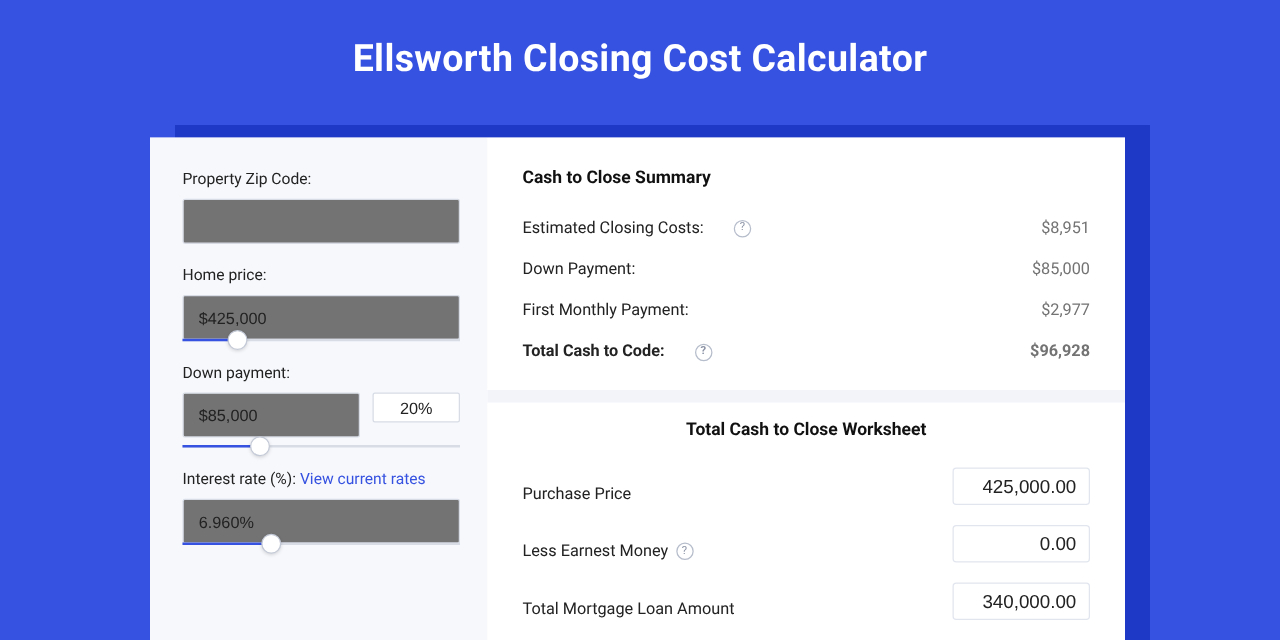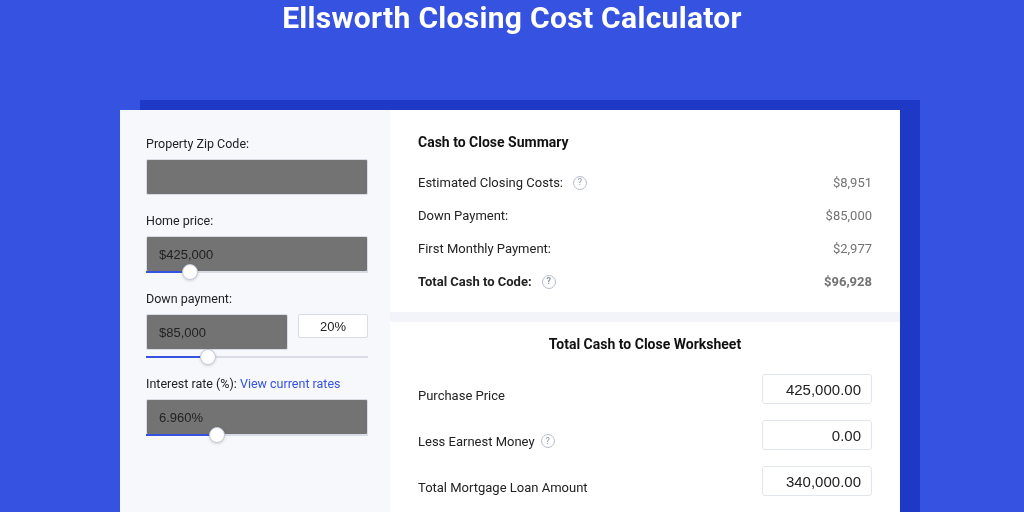--- a/index.html
+++ b/index.html
@@ -12,20 +12,21 @@
   .stage {
     position: relative;
     width: 1024px;
     height: 512px;
   }
   .title {
     text-align: center;
     color: #fff;
     font-weight: 700;
     font-size: 30px;
+    padding-top: 30px;
     letter-spacing: 0.3px;
   }
   .panel-shadow {
     position: absolute;
     left: 140px;
     top: 100px;
     width: 780px;
     height: 440px;
     background: #1f39c7;
   }
@@ -114,21 +115,21 @@
   }
   .sum-row {
     display: flex;
     justify-content: space-between;
     align-items: center;
     padding: 9px 0;
     font-size: 13px;
   }
   .sum-row.total .sum-label,
   .sum-row.total .sum-val { font-weight: 700; }
-  .sum-label { color: #222; display: inline-flex; align-items: center; gap: 10px; }
+  .sum-label { color: #222; display: inline-flex; align-items: center; gap: 24px; }
   .sum-val { color: #737373; }
   .qmark {
     display: inline-flex;
     align-items: center;
     justify-content: center;
     width: 14px; height: 14px;
     border: 1px solid #b6bdcb;
     border-radius: 50%;
     font-size: 9px;
     color: #8b93a5;

